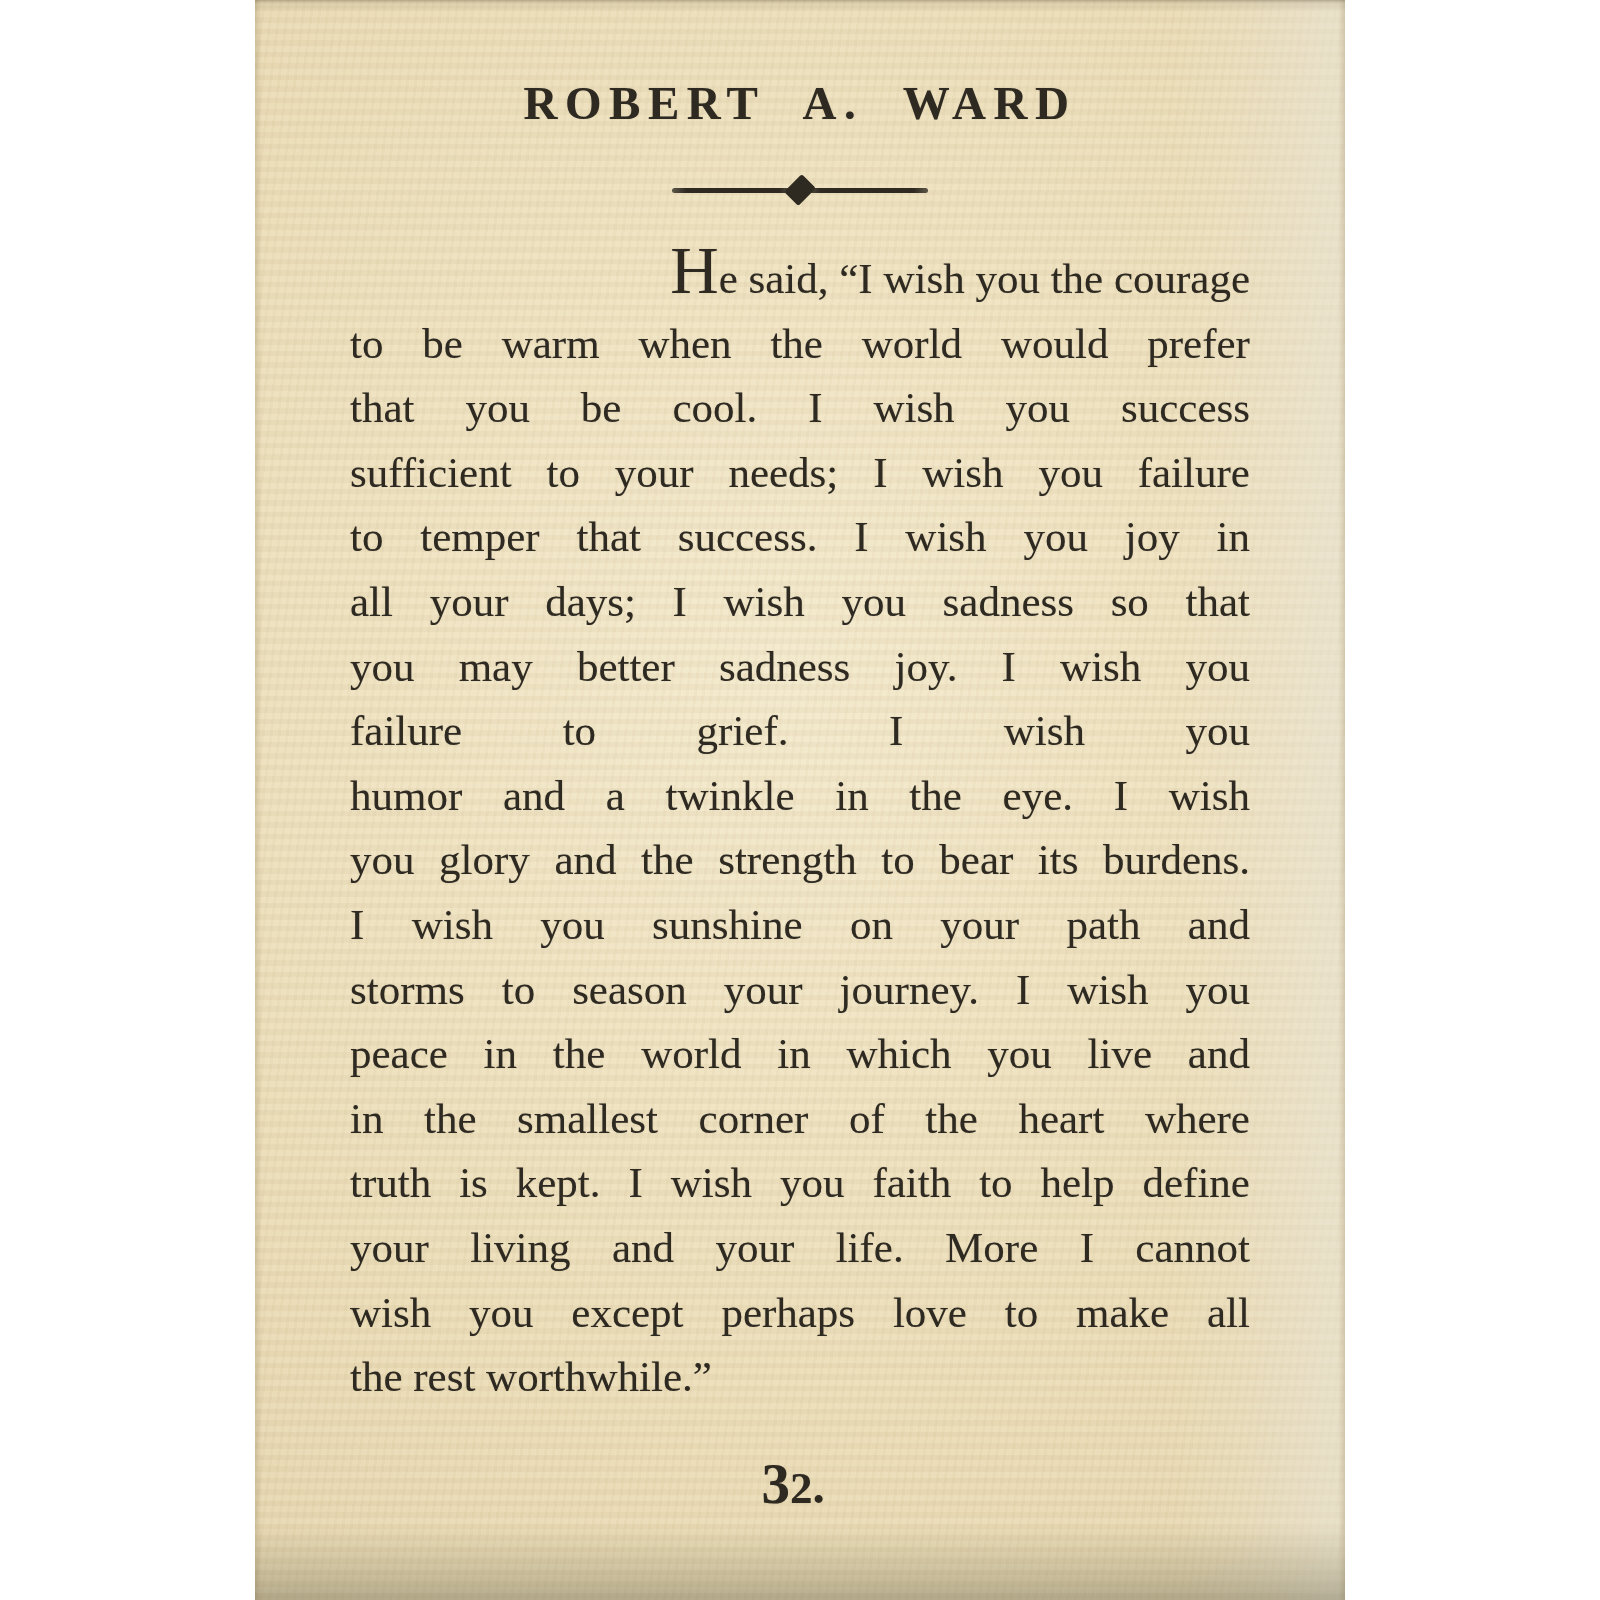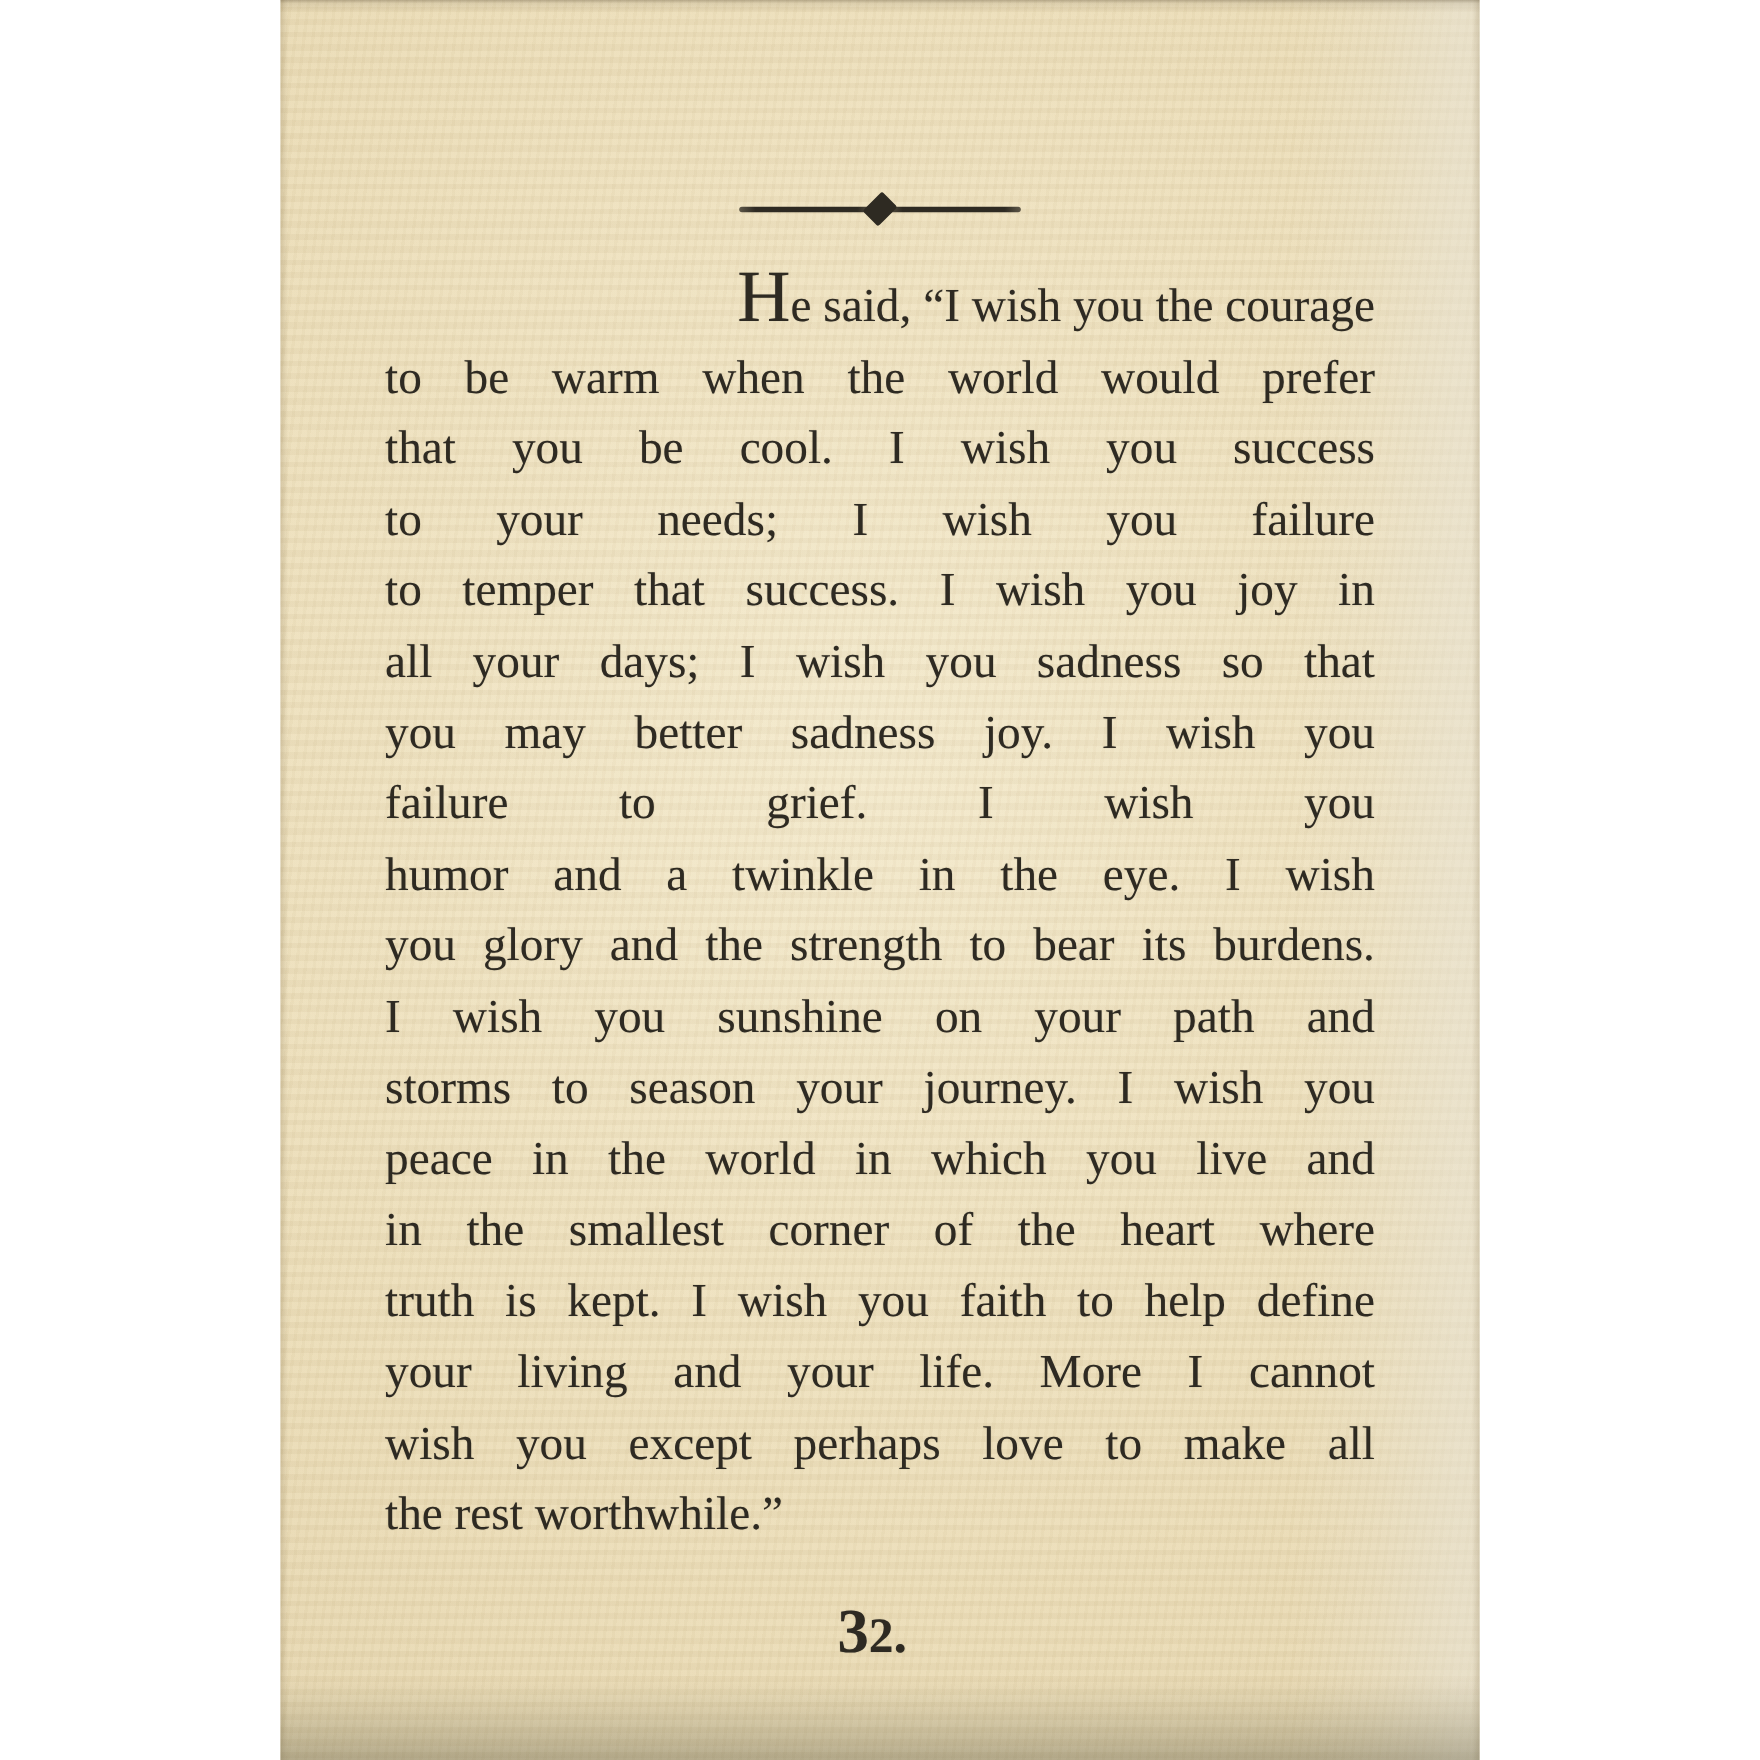--- a/index.html
+++ b/index.html
@@ -108,20 +108,21 @@
   }
   .page-number .digit-large{font-size:57px;}
   .page-number .digit-small{font-size:45px;}
   .page-number .period{font-size:49px;}
 </style>
 </head>
 <body>
 
 <div class="page">
 
+  <div class="author-title">ROBERT A. WARD</div>
 
   <div class="divider">
     <span class="rule"></span>
     <span class="diamond"></span>
     <span class="rule"></span>
   </div>
 
   <div class="quote">
     <div class="quote-line opening">
       <span class="initial-cap">H</span><span>e said, “I wish you the courage</span>
@@ -142,20 +143,21 @@
           <span>that</span>
           <span>you</span>
           <span>be</span>
           <span>cool.</span>
           <span>I</span>
           <span>wish</span>
           <span>you</span>
           <span>success</span>
         </div>
         <div class="quote-line justified">
+          <span>sufficient</span>
           <span>to</span>
           <span>your</span>
           <span>needs;</span>
           <span>I</span>
           <span>wish</span>
           <span>you</span>
           <span>failure</span>
         </div>
         <div class="quote-line justified">
           <span>to</span>

